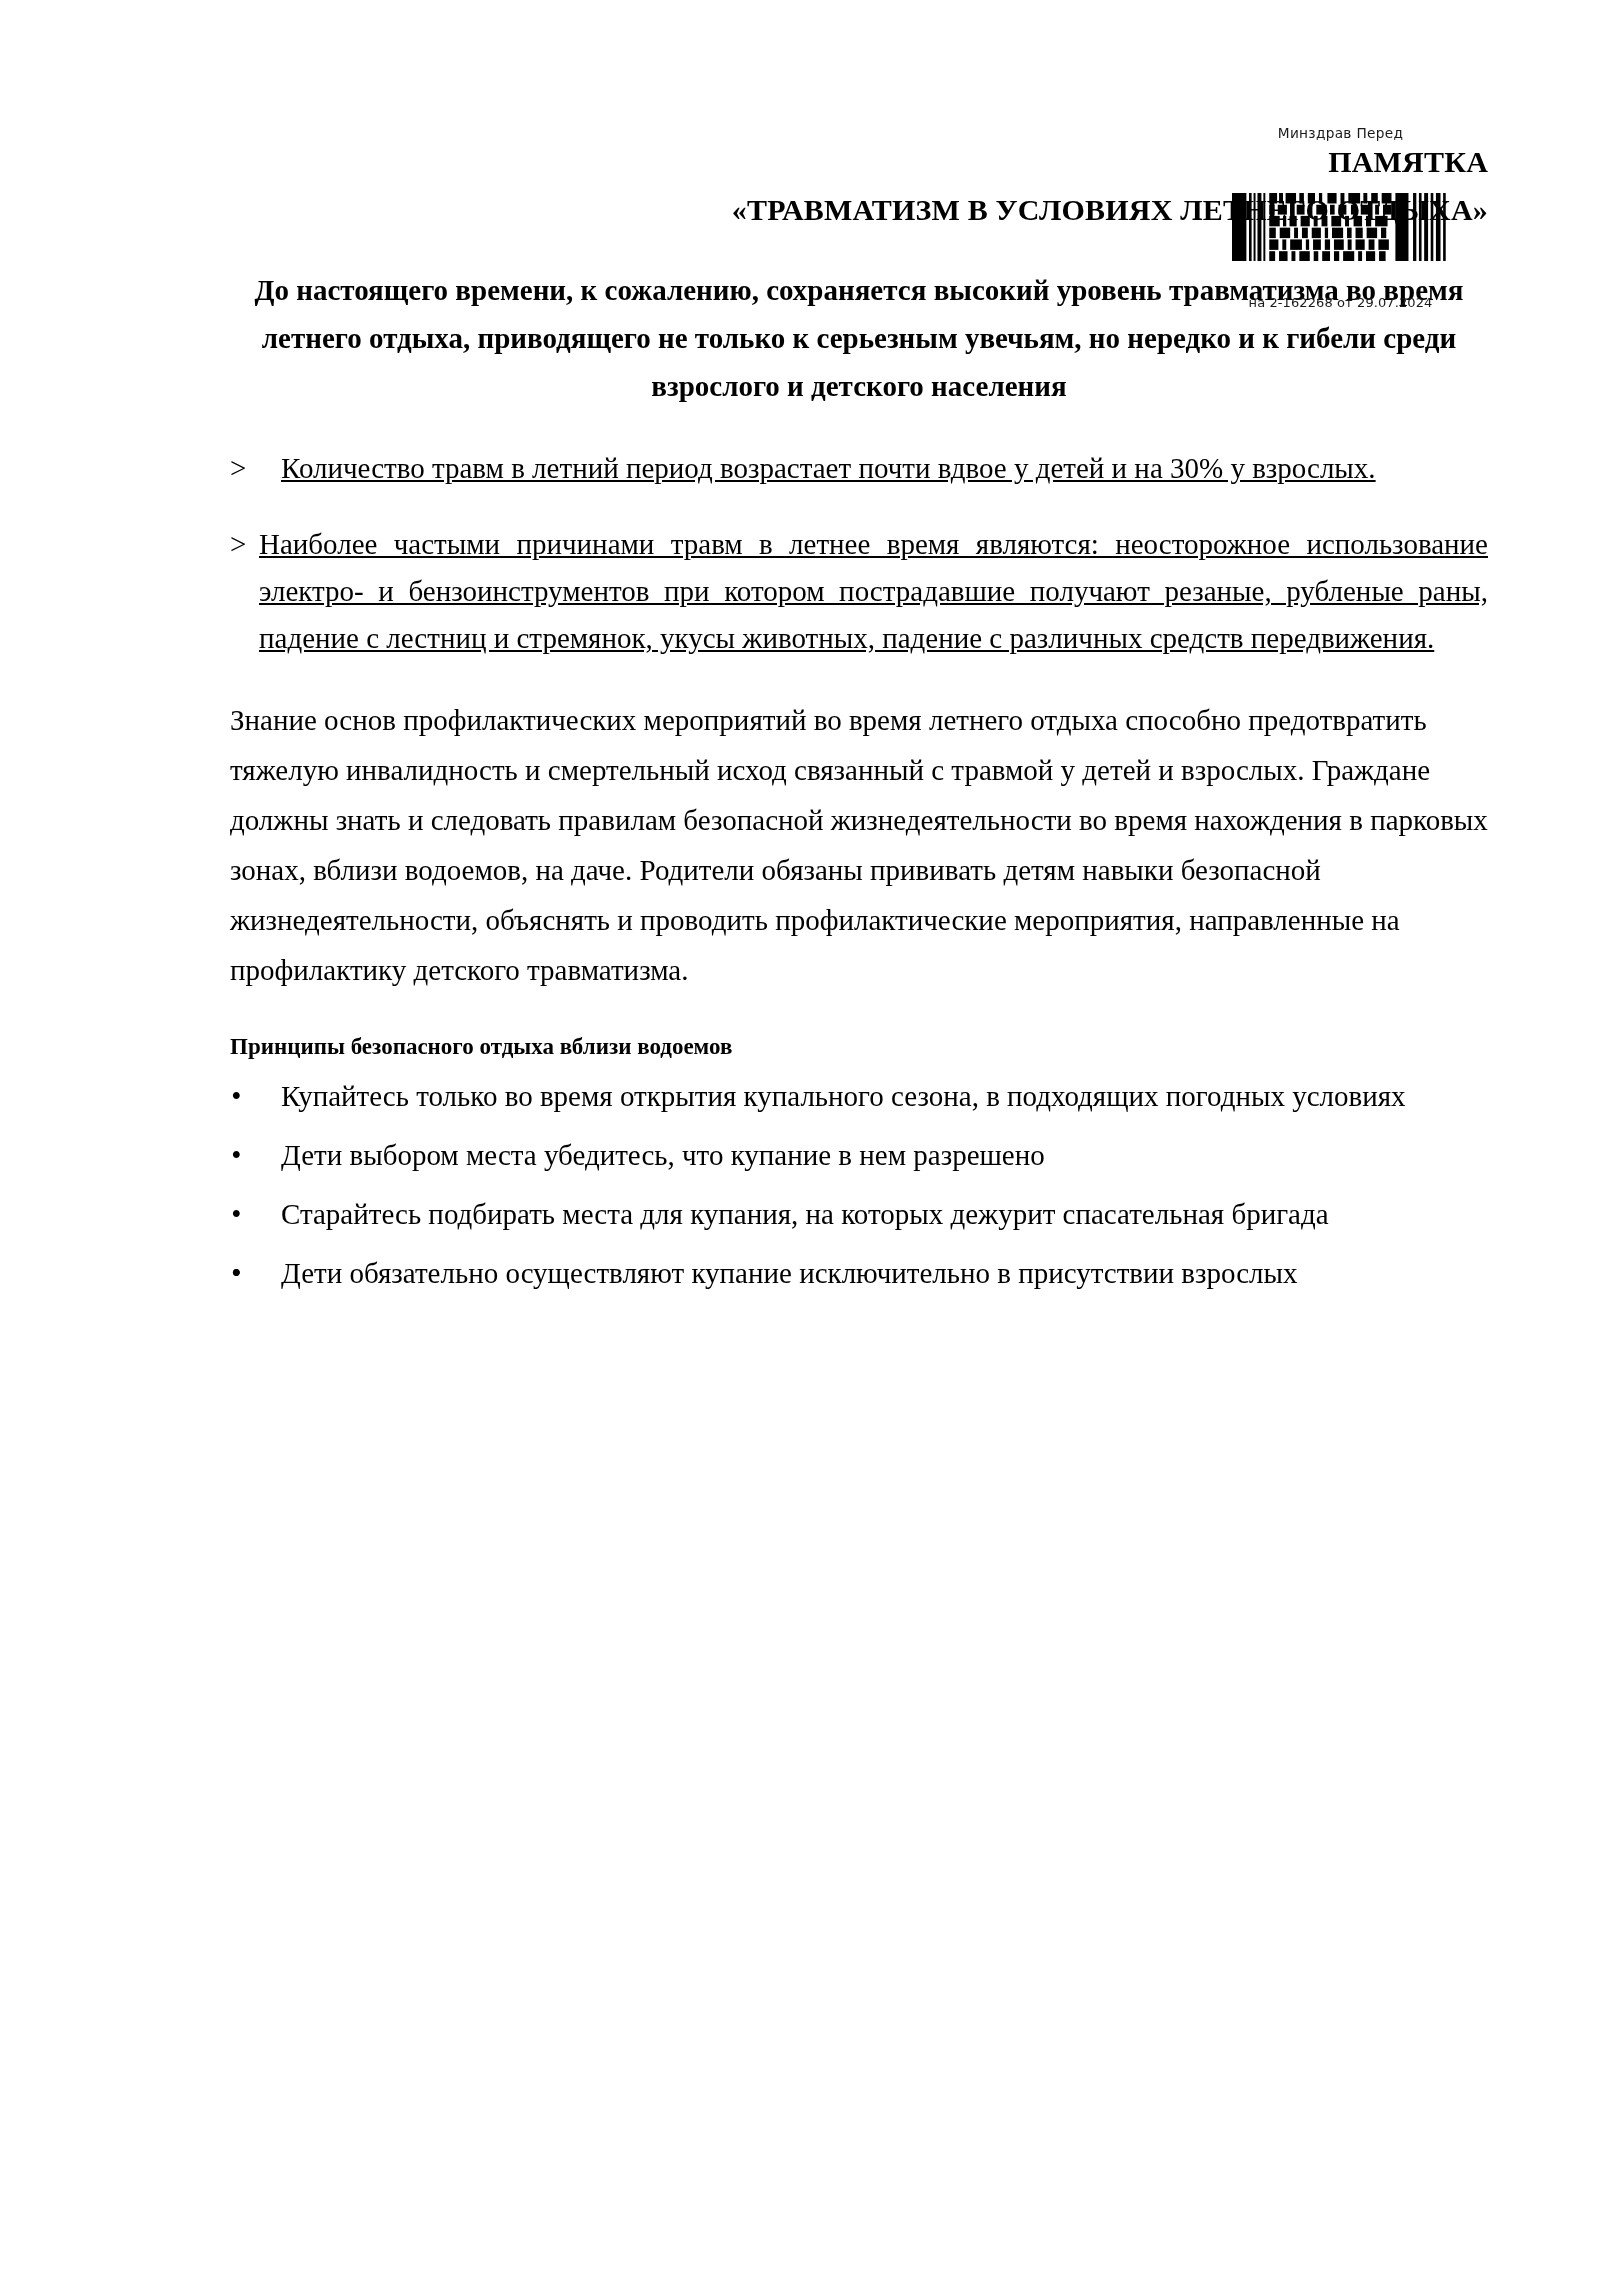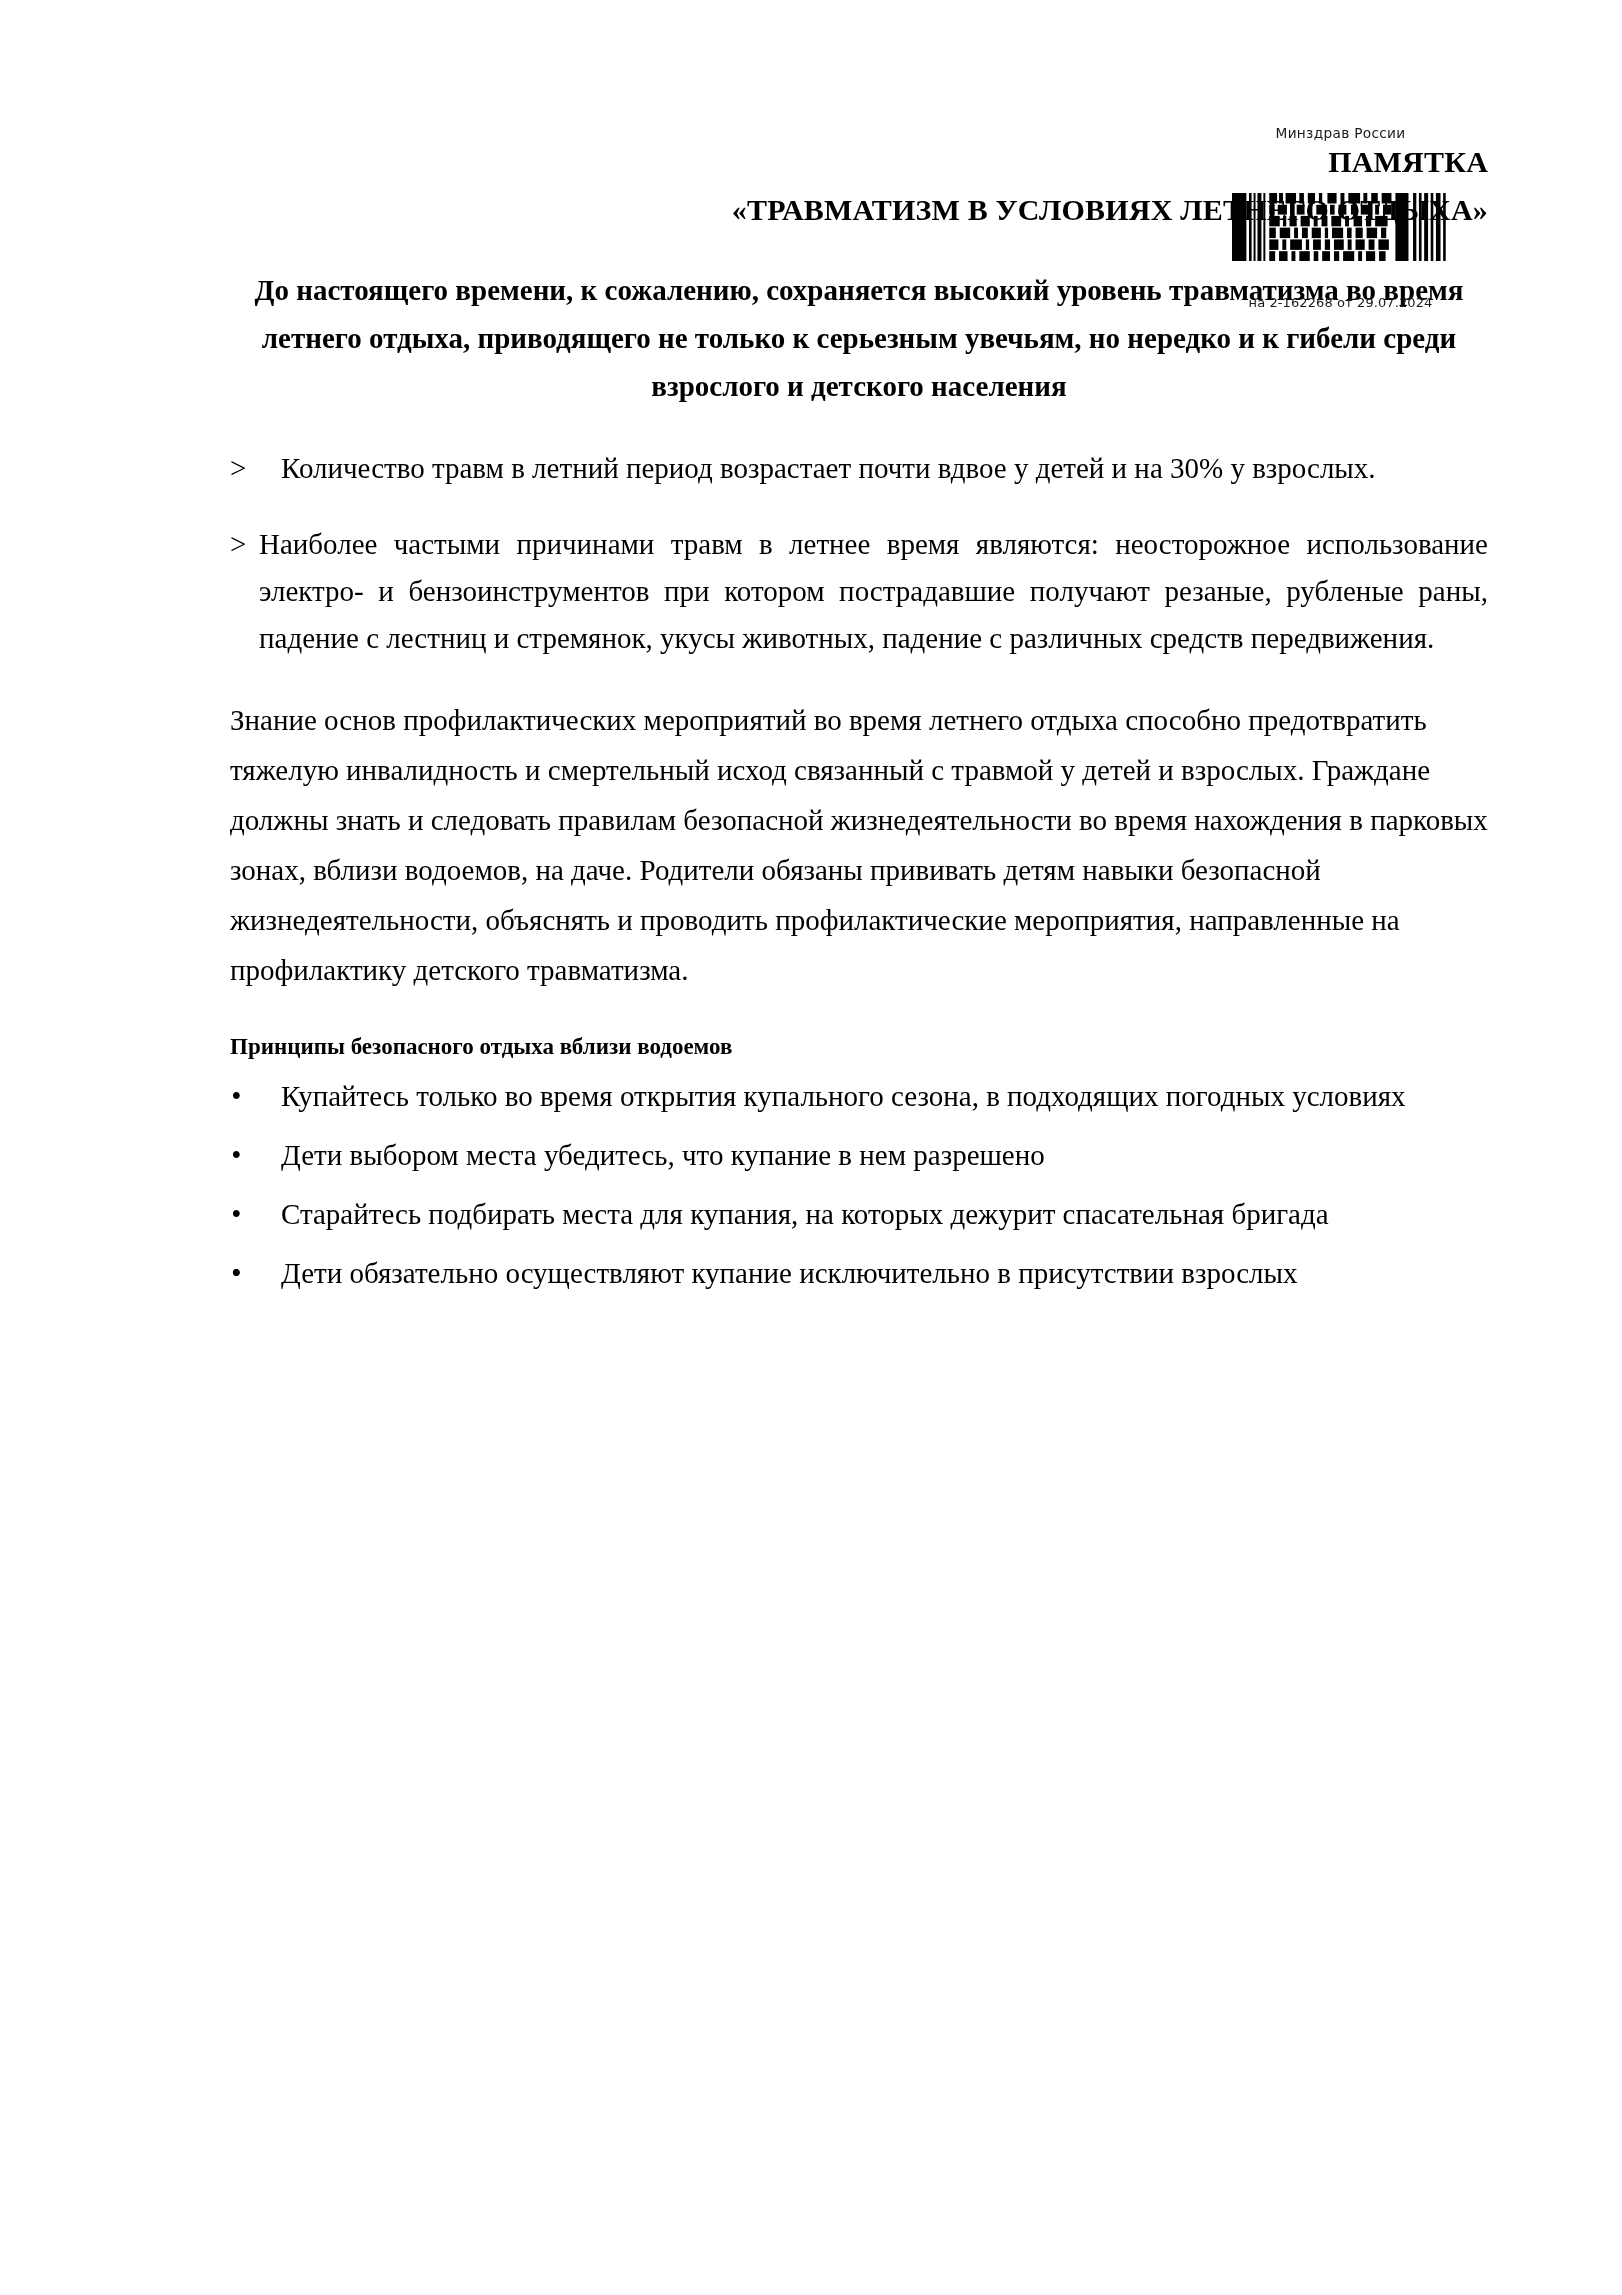--- a/index.html
+++ b/index.html
@@ -50,20 +50,21 @@
     font-weight: bold;
     font-size: 29px;
     line-height: 1.66;
     text-align: center;
     padding: 0 5.2px;
   }
 
   
   .arrow-list {
     margin-top: 35px;
+    text-decoration: underline;
   }
   .arrow-item {
     font-size: 29px;
     line-height: 1.62;
     text-align: justify;
     text-justify: inter-word;
     margin-bottom: 29px;
     padding-left: 51px;
     text-indent: -51px;
     position: relative;
@@ -204,21 +205,21 @@
       <li class="bullet-item">
         <span class="bullet-dot">•</span>
         <span>Дети обязательно осуществляют купание исключительно в присутствии взрослых</span>
       </li>
 
     </ul>
 
   </div>
 
   <div class="stamp">
-    <div class="stamp-org">Минздрав России</div>
+    <div class="stamp-org">Минздрав Перед</div>
 
     <div class="stamp-barcode">
       <svg width="217" height="68" viewBox="0 0 332 104" xmlns="http://www.w3.org/2000/svg" aria-hidden="true">
         <rect x="0" y="0" width="22" height="104" fill="#000"></rect>
         <rect x="26" y="0" width="4" height="104" fill="#000"></rect>
         <rect x="33" y="0" width="3" height="104" fill="#000"></rect>
         <rect x="39" y="0" width="6" height="104" fill="#000"></rect>
         <rect x="48" y="0" width="3" height="104" fill="#000"></rect>
 
         <rect x="57" y="0" width="12" height="16" fill="#000"></rect>

